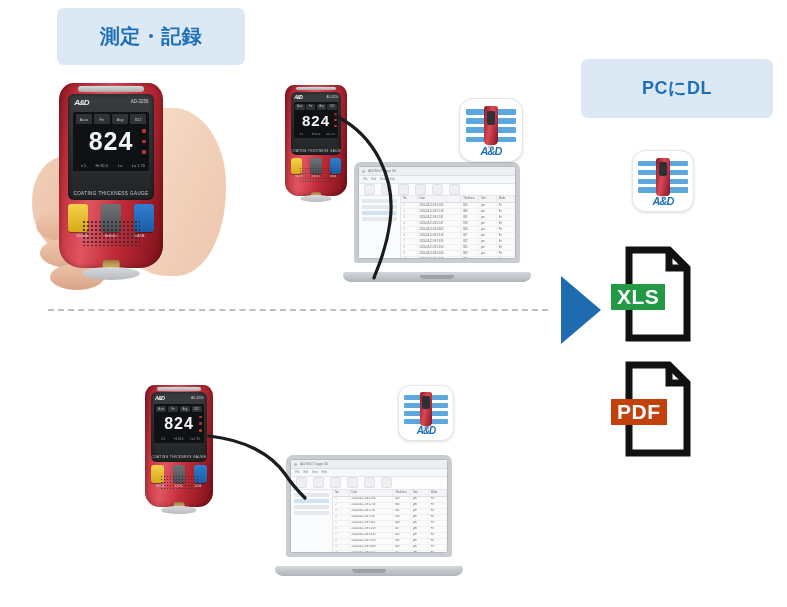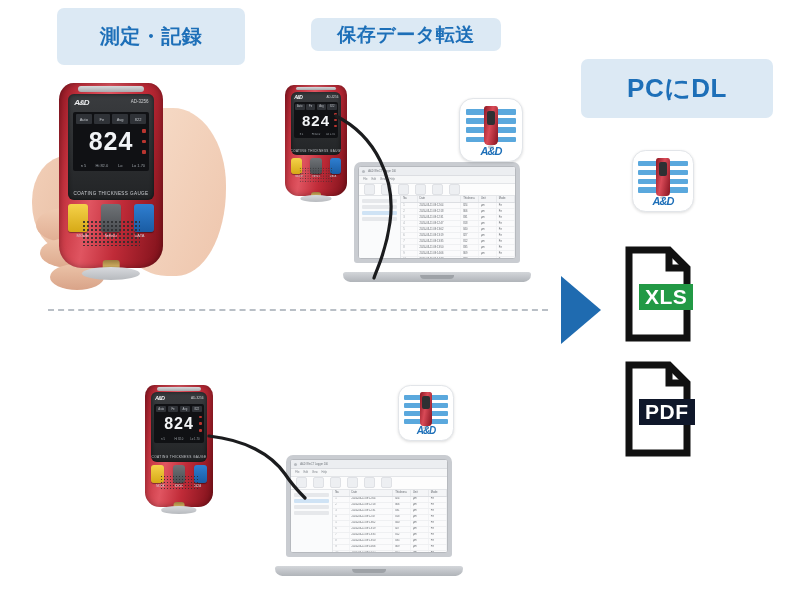--- a/index.html
+++ b/index.html
@@ -18,21 +18,21 @@
     display:flex;align-items:center;justify-content:center;
   }
   .pill .l1{display:block;}
   .pill .l2{display:block;}
   #pill-measure{left:57px;top:8px;width:188px;height:57px;}
   #pill-measure .l1{font-size:20px;}
   #pill-measure .l2{font-size:15px;margin-top:1px;}
   #pill-transfer{left:311px;top:18px;width:190px;height:33px;font-size:19px;}
   #pill-dl{left:581px;top:59px;width:192px;height:59px;}
   #pill-dl .l1{font-size:19px;}
-  #pill-dl .l2{font-size:26px;margin-top:0;}
+  #pill-dl .l2{font-size:18px;margin-top:0;}
   #pill-realtime{left:110px;top:341px;width:368px;height:33px;font-size:19px;}
 
   
   #divider{
     position:absolute;left:48px;top:309px;width:500px;height:0;
     border-top:2px dashed #b9bfc6;
   }
 
   
   .device{position:absolute;}
@@ -298,38 +298,35 @@
   #appicon-right .and{font-size:11px;}
 
   
   #arrow{position:absolute;left:559px;top:274px;width:44px;height:72px;}
 
   
   .fileicon{position:absolute;width:78px;height:96px;}
   .fi-badge{
     position:absolute;left:-6px;top:40%;height:27%;
     padding:0 6px;display:flex;align-items:center;justify-content:center;
-    color:#ffffff;font-weight:bold;font-size:21px;letter-spacing:.5px;margin-left:28px;
+    color:#ffffff;font-weight:bold;font-size:21px;letter-spacing:.5px;
   }
   #file-xls{left:617px;top:246px;}
   #file-pdf{left:617px;top:361px;}
   #file-jpg{left:617px;top:476px;}
 </style>
 </head>
 <body>
 
 <div class="stage">
 
   <div class="pill" id="pill-measure">
     <span class="l1">測定・記録</span>
   </div>
 
-  <div class="pill" id="pill-transfer">
-    <span class="l1">保存データ転送</span>
-  </div>
 
   <div class="pill" id="pill-dl">
     <span class="l2">PCにDL</span>
   </div>
 
 
   <div id="divider"></div>
 
   <div id="hand-wrap">
     <div class="hand" id="palm"></div>
@@ -756,17 +753,17 @@
       <path d="M52 4 L52 22 L70 22" fill="none" stroke="#111111" stroke-width="7" stroke-linejoin="miter"></path>
     </svg>
     <div class="fi-badge" style="background:#229945;">XLS</div>
   </div>
 
   <div class="fileicon" id="file-pdf">
     <svg viewBox="0 0 78 96" width="78" height="96">
       <path d="M12 4 H52 L70 22 V92 H12 Z" fill="#ffffff" stroke="#111111" stroke-width="7" stroke-linejoin="miter"></path>
       <path d="M52 4 L52 22 L70 22" fill="none" stroke="#111111" stroke-width="7" stroke-linejoin="miter"></path>
     </svg>
-    <div class="fi-badge" style="background:#0f172a;">PDF</div>
+    <div class="fi-badge" style="background:#c2410c;">PDF</div>
   </div>
 
 
 </div>
 
 </body></html>

